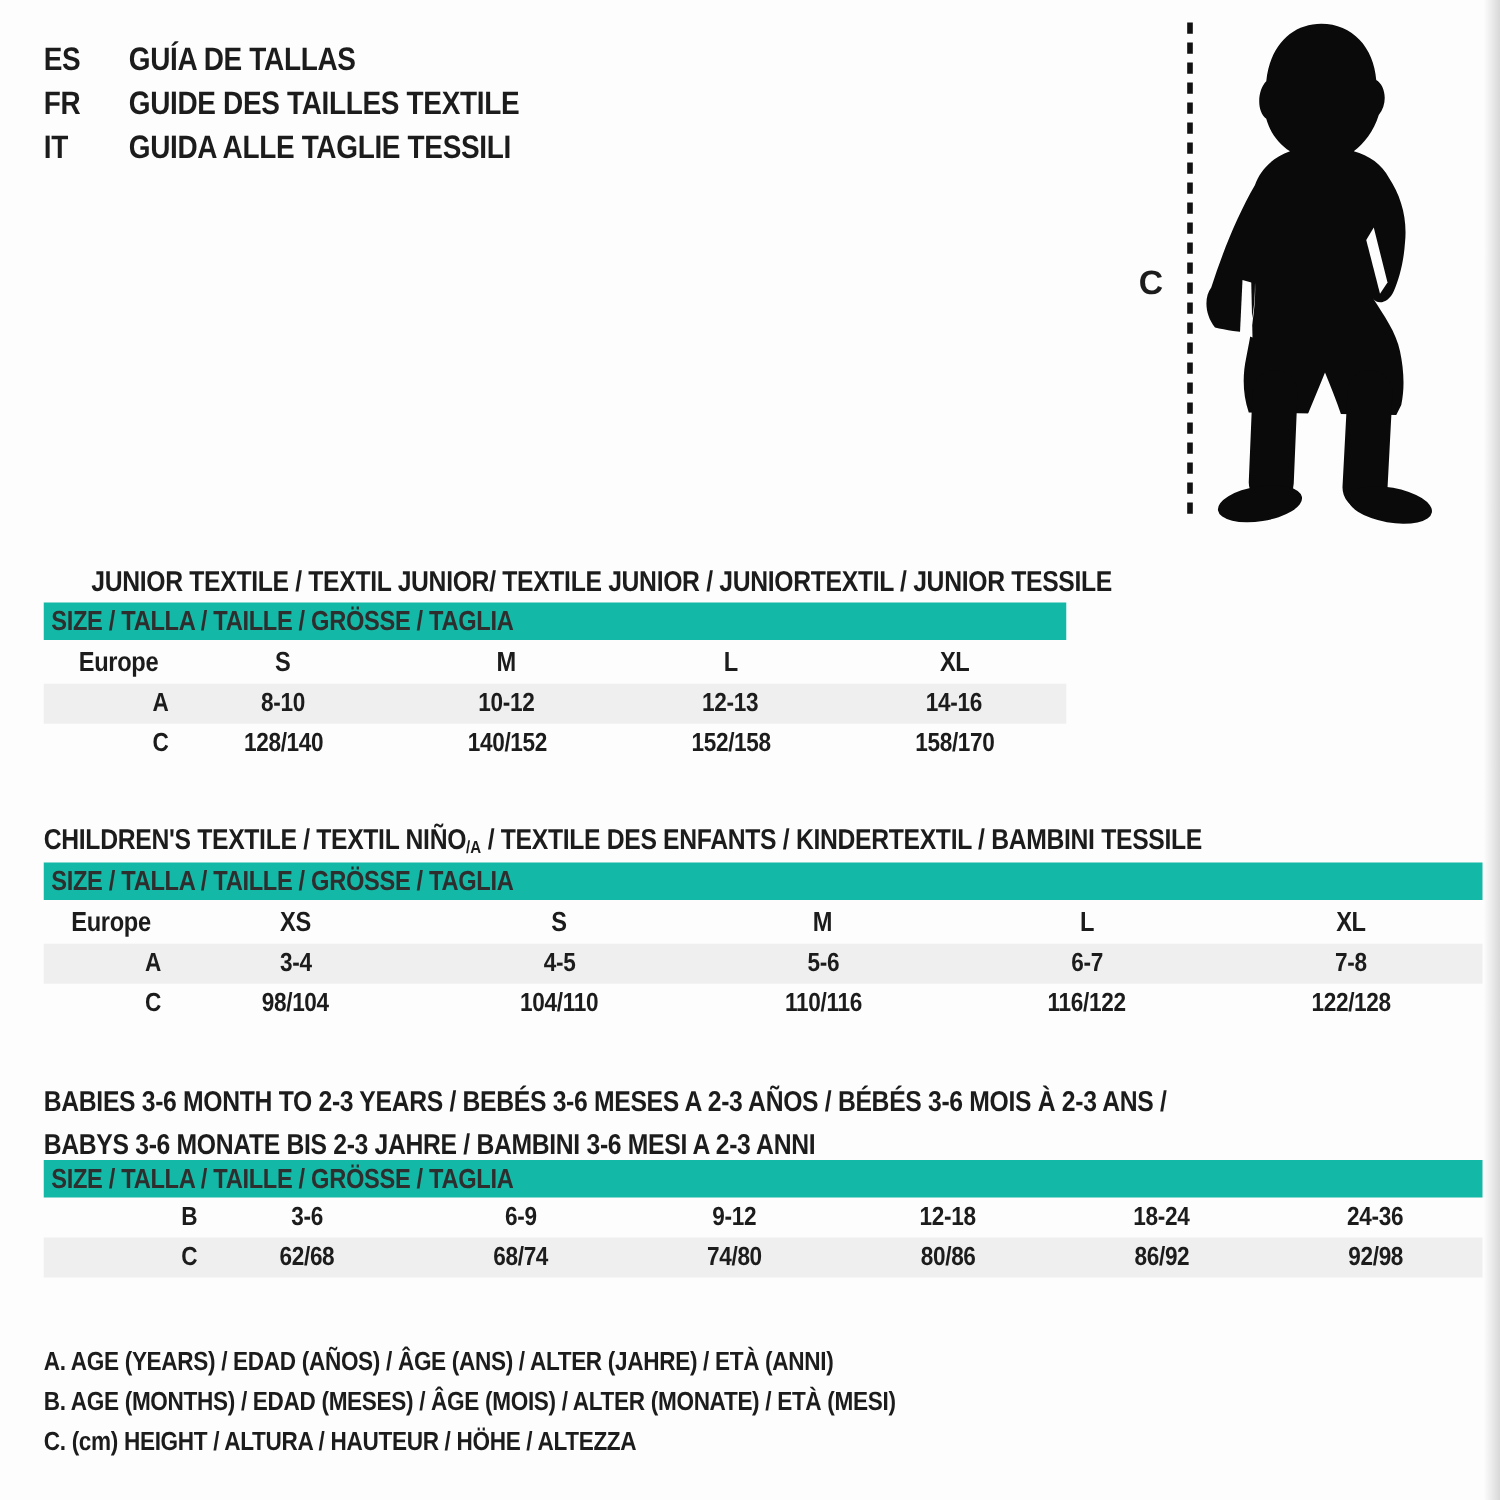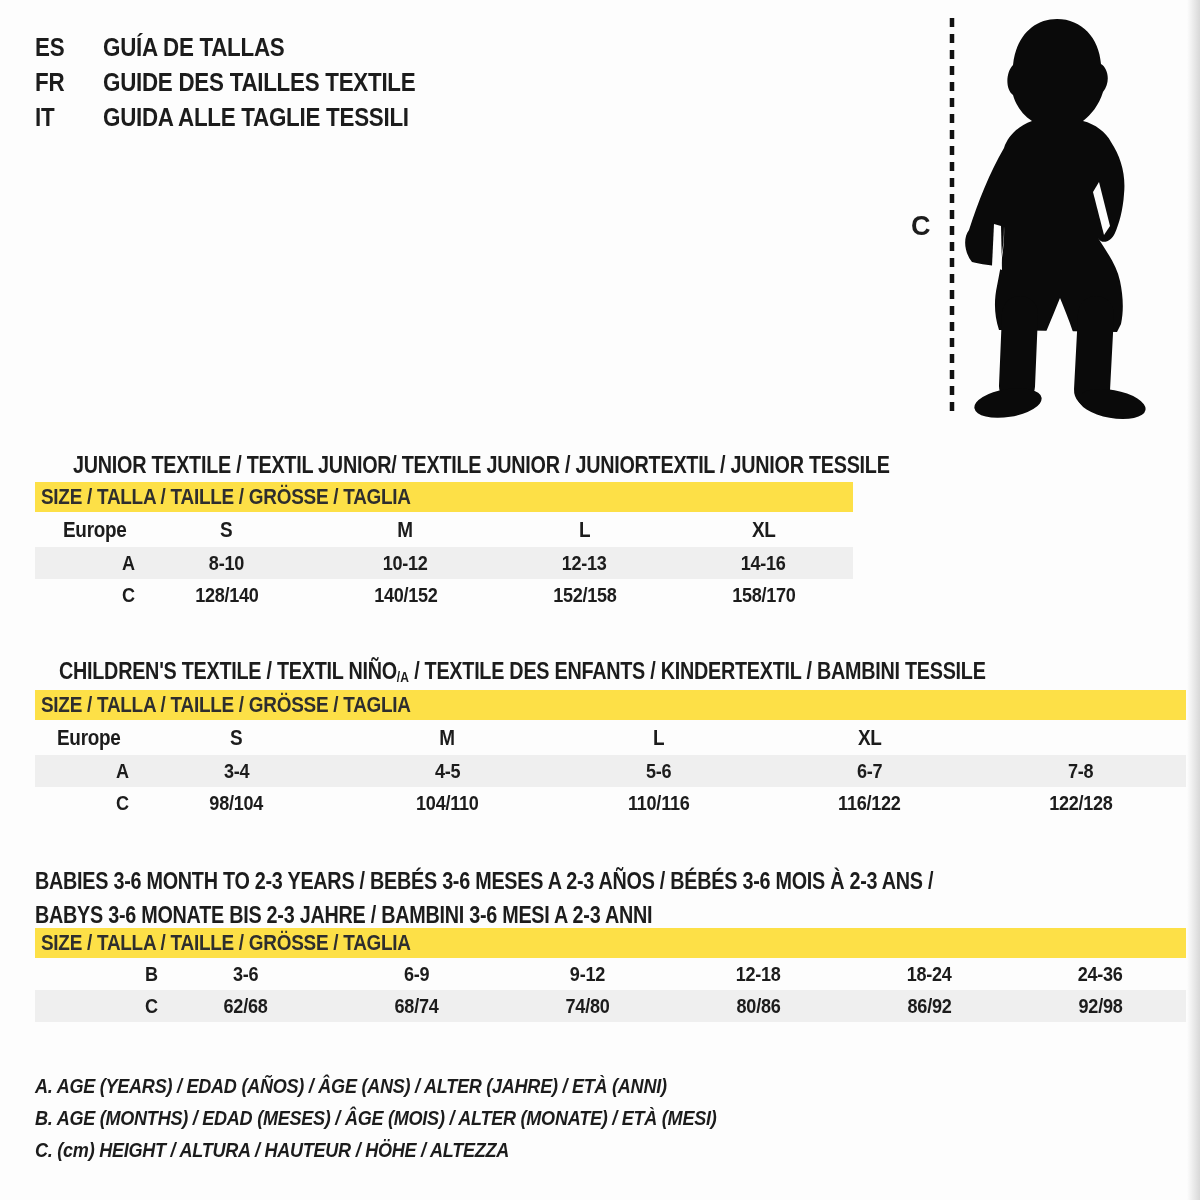--- a/index.html
+++ b/index.html
@@ -19,43 +19,43 @@
   .lang-row{height:35px;display:flex;align-items:center;font-size:26px;}
   .lang-code{width:68px;flex:0 0 68px;}
 
   
   .figure-svg{position:absolute;left:905px;top:10px;}
   .measure-label{position:absolute;left:911px;top:211px;font-size:27px;}
 
   
   .sec-title{position:absolute;left:35px;font-size:23px;line-height:24px;}
   #junior-title{top:434px;margin-left:38px;}
-  #children-title{top:640px;margin-left:24px;}
+  #children-title{top:640px;}
   #babies-title{top:845px;line-height:34px;}
   .sub{font-size:14px;vertical-align:-3px;letter-spacing:0;}
 
   .tbl{position:absolute;left:35px;}
   #junior-table{top:482px;width:818px;}
   #children-table{top:690px;width:1151px;}
   #babies-table{top:928px;width:1151px;}
 
-  .bar{height:30px;background:#fde047;display:flex;align-items:center;padding-left:6px;box-sizing:border-box;font-size:22px;color:#2e2e2e;}
+  .bar{height:30px;background:#14b8a6;display:flex;align-items:center;padding-left:6px;box-sizing:border-box;font-size:22px;color:#2e2e2e;}
   .row{display:grid;}
   #junior-table .row{grid-template-columns:102px repeat(4,1fr);}
   #children-table .row{grid-template-columns:96px repeat(5,1fr);}
   #babies-table .row{grid-template-columns:125px repeat(6,1fr);}
   .r-europe{height:35px;font-size:22px;}
   .r-data{height:32px;font-size:21px;}
   .stripe{background:#efefef;}
   .cell{display:flex;align-items:center;justify-content:center;overflow:visible;}
   .cell.lbl{justify-content:flex-end;padding-left:6px;}
 
   
   .legend{position:absolute;left:35px;top:1070px;}
-  .legend-line{height:32px;display:flex;align-items:center;font-size:21px;font-style:italic;}
+  .legend-line{height:32px;display:flex;align-items:flex-end;font-size:21px;}
 
   
   .scan-edge{position:absolute;right:0;top:0;width:13px;height:1200px;
     background:linear-gradient(to right, rgba(120,120,120,0), rgba(120,120,120,0.28));}
 </style>
 </head>
 <body>
 
 <section class="lang-block">
   <div class="lang-row">
@@ -177,20 +177,23 @@
 </h2>
 <div class="tbl" id="children-table">
   <div class="bar">
     <span class="cnd-l">SIZE / TALLA / TAILLE / GRÖSSE / TAGLIA</span>
   </div>
   <div class="row r-europe">
     <div class="cell lbl">
         <span class="cnd-l">Europe</span>
       </div>
     <div class="cell">
+        <span class="cnd">XS</span>
+      </div>
+    <div class="cell">
         <span class="cnd">S</span>
       </div>
     <div class="cell">
         <span class="cnd">M</span>
       </div>
     <div class="cell">
         <span class="cnd">L</span>
       </div>
     <div class="cell">
         <span class="cnd">XL</span>

